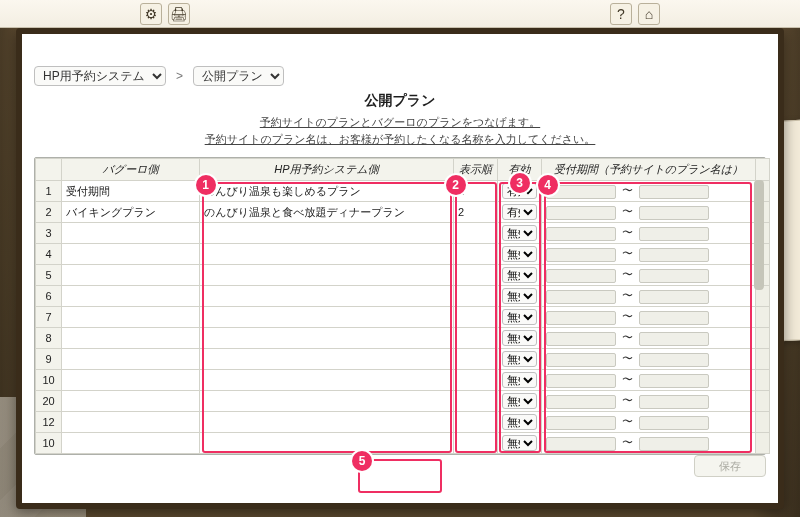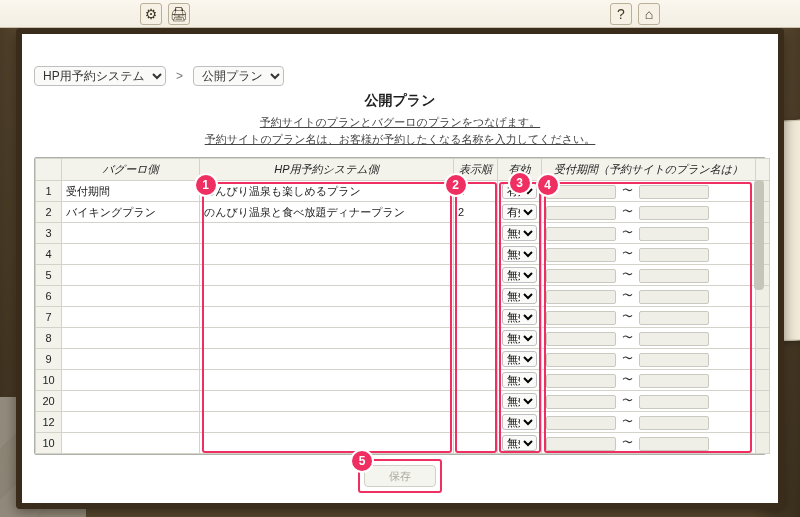--- a/index.html
+++ b/index.html
@@ -129,21 +129,21 @@
   
   .callouts { position: absolute; inset: 0; pointer-events: none; z-index: 40; }
   .co-box { position: absolute; border: 2px solid #ef2e62; border-radius: 3px; }
   .co-badge {
     position: absolute; width: 20px; height: 20px; border-radius: 50%;
     background: #ef2e62; color: #fff; font-weight: bold; font-size: 12px;
     display: flex; align-items: center; justify-content: center;
     box-shadow: 0 0 0 2px #fff;
   }
 
-  .footer-row { display: flex; justify-content: center; margin-top: 10px; }
+  .footer-row { display: flex; justify-content: flex-end; margin-top: 0; }
   .save-btn {
     width: 72px; height: 22px; font-size: 11px; color: #a9a9a0;
     background: #f5f5ef; border: 1px solid #d0d0c6; border-radius: 4px;
   }
 </style>
 </head>
 <body>
 
 <div class="desk"></div>
 <div class="coin"></div>

